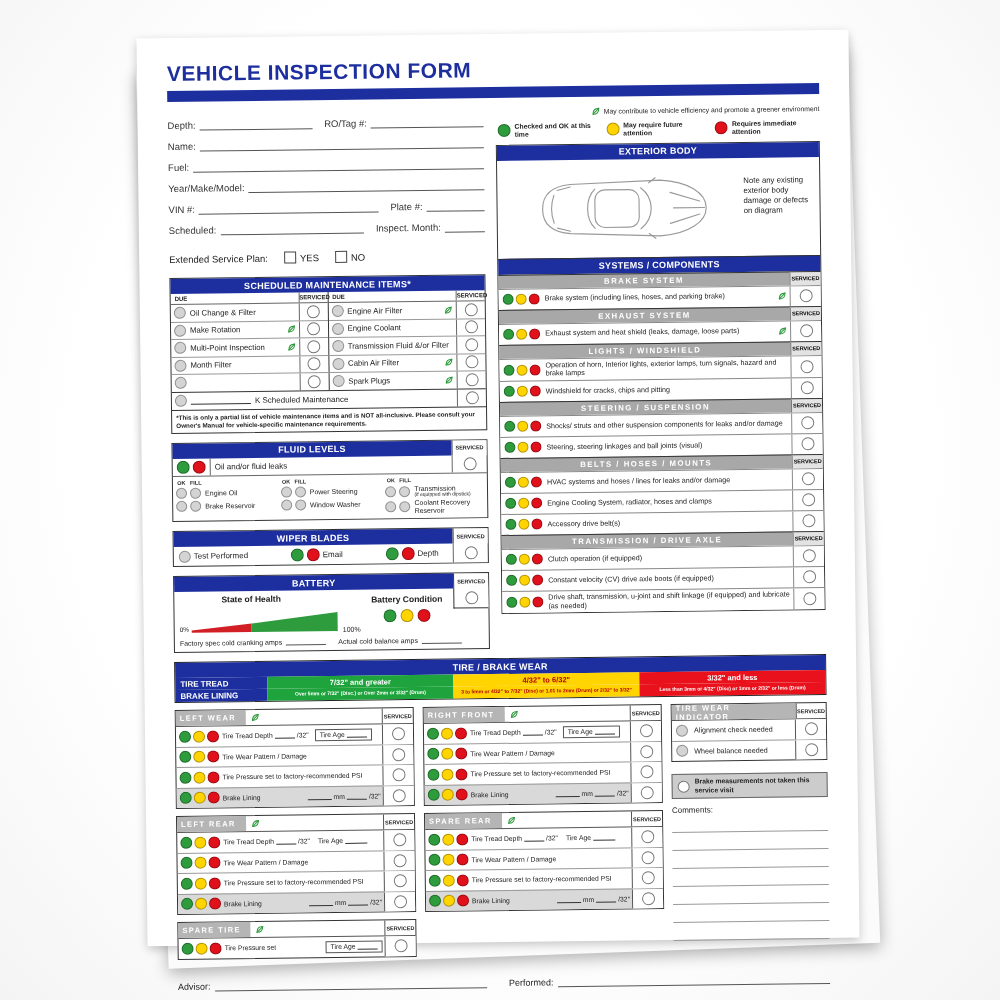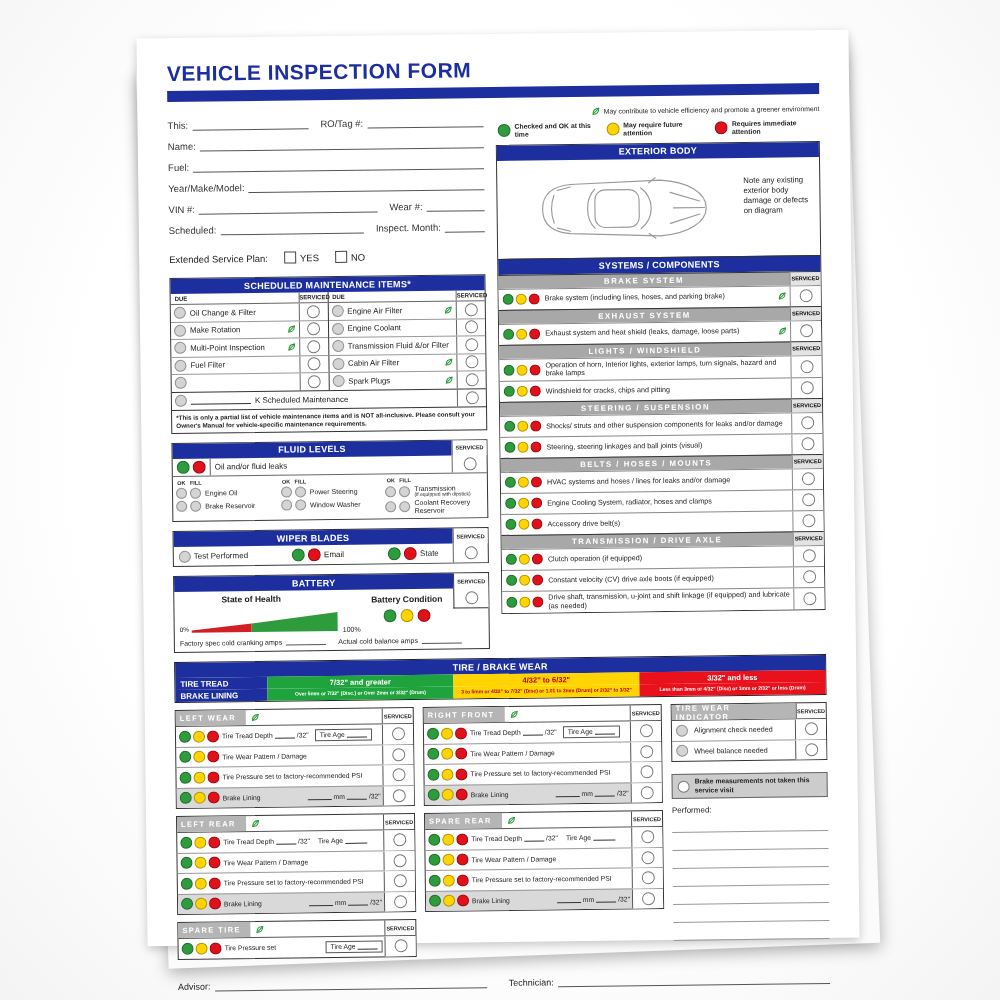--- a/index.html
+++ b/index.html
@@ -143,21 +143,21 @@
   <div class="sheet-back"></div>
   <div class="page">
 
     <div class="h-title">VEHICLE INSPECTION FORM</div>
     <div class="h-bar"></div>
 
     <div class="mid">
 
       <div class="col-l">
         <div class="f-row">
-          <span class="f-label">This:</span>
+          <span class="f-label">Depth:</span>
           <span class="f-line"></span>
           <span class="f-gap"></span>
           <span class="f-label">RO/Tag #:</span>
           <span class="f-line"></span>
         </div>
         <div class="f-row">
           <span class="f-label">Name:</span>
           <span class="f-line"></span>
         </div>
         <div class="f-row">
@@ -165,21 +165,21 @@
           <span class="f-line"></span>
         </div>
         <div class="f-row">
           <span class="f-label">Year/Make/Model:</span>
           <span class="f-line"></span>
         </div>
         <div class="f-row">
           <span class="f-label">VIN #:</span>
           <span class="f-line"></span>
           <span class="f-gap"></span>
-          <span class="f-label">Wear #:</span>
+          <span class="f-label">Plate #:</span>
           <span class="f-line" style="max-width:58px"></span>
         </div>
         <div class="f-row">
           <span class="f-label">Scheduled:</span>
           <span class="f-line"></span>
           <span class="f-gap"></span>
           <span class="f-label">Inspect. Month:</span>
           <span class="f-line" style="max-width:40px"></span>
         </div>
         <div class="esp-row">
@@ -234,21 +234,21 @@
                         </svg>
                       </span>
                     </div>
                     <div class="sched-serv">
                       <span class="circle"></span>
                     </div>
                   </div>
                   <div class="sched-row">
                     <div class="sched-main">
                       <span class="dot d12 gray"></span>
-                      <span>Fuel Filter</span>
+                      <span>Month Filter</span>
                     </div>
                     <div class="sched-serv">
                       <span class="circle"></span>
                     </div>
                   </div>
                   <div class="sched-row">
                     <div class="sched-main">
                       <span class="dot d12 gray"></span>
                       <span></span>
                     </div>
@@ -435,21 +435,21 @@
                 <span>Test Performed</span>
               </span>
               <span class="wgrp">
                 <span class="dot d13" style="background:#2e9b3d"></span>
                 <span class="dot d13" style="background:#e1111c"></span>
                 <span>Email</span>
               </span>
               <span class="wgrp">
                 <span class="dot d13" style="background:#2e9b3d"></span>
                 <span class="dot d13" style="background:#e1111c"></span>
-                <span>State</span>
+                <span>Depth</span>
               </span>
             </div>
             <div class="wiper-serv">
                 <span class="circle"></span>
               </div>
           </div>
         </div>
 
         <div class="sec">
           <div class="sec-hdr">
@@ -1094,39 +1094,39 @@
                   <span class="circle"></span>
                 </span>
               </div>
             </div>
         </div>
         <div class="brake-note">
           <span class="circle" style="width:12px;height:12px"></span>
           <span>Brake measurements not taken this service visit</span>
         </div>
         <div class="comments">
-          <span>Performed:</span>
+          <span>Comments:</span>
           <div id="comment-lines">
               <div class="cline"></div>
               <div class="cline"></div>
               <div class="cline"></div>
               <div class="cline"></div>
               <div class="cline"></div>
               <div class="cline"></div>
               <div class="cline"></div>
             </div>
         </div>
       </div>
     </div>
 
     <div class="foot1">
       <span class="f-label">Advisor:</span>
       <span class="f-line"></span>
       <span class="mid-gap"></span>
-      <span class="f-label">Technician:</span>
+      <span class="f-label">Performed:</span>
       <span class="f-line"></span>
     </div>
     <div class="foot2">
 
       <span class="f-line"></span>
     </div>
 
   </div>
 </div>
 

